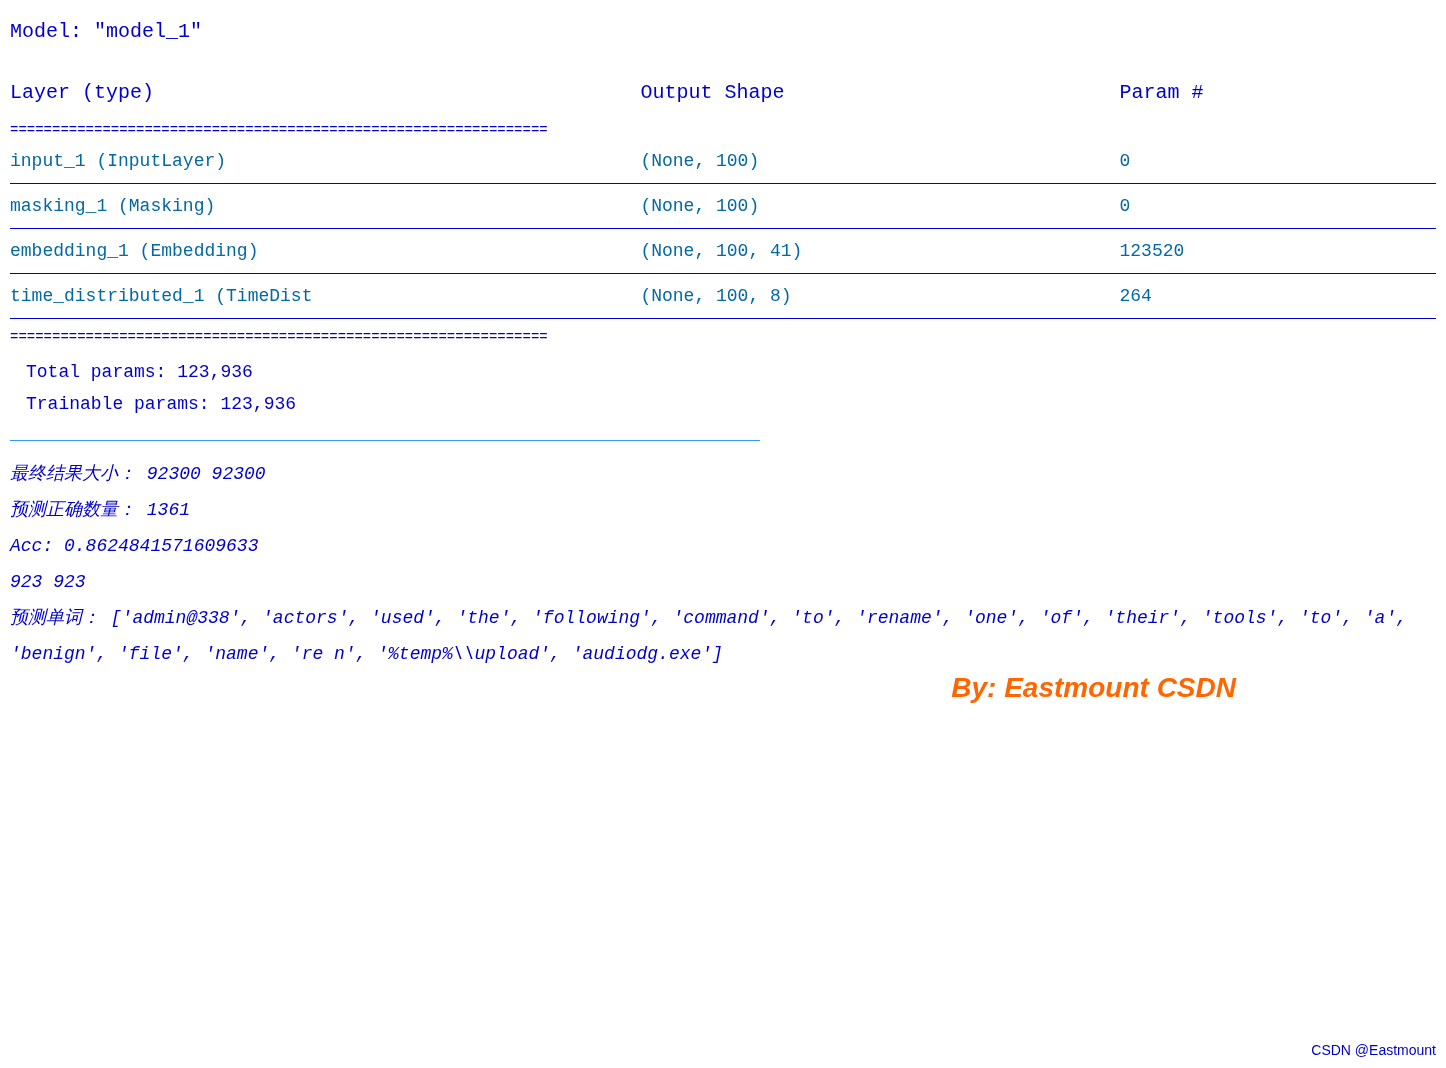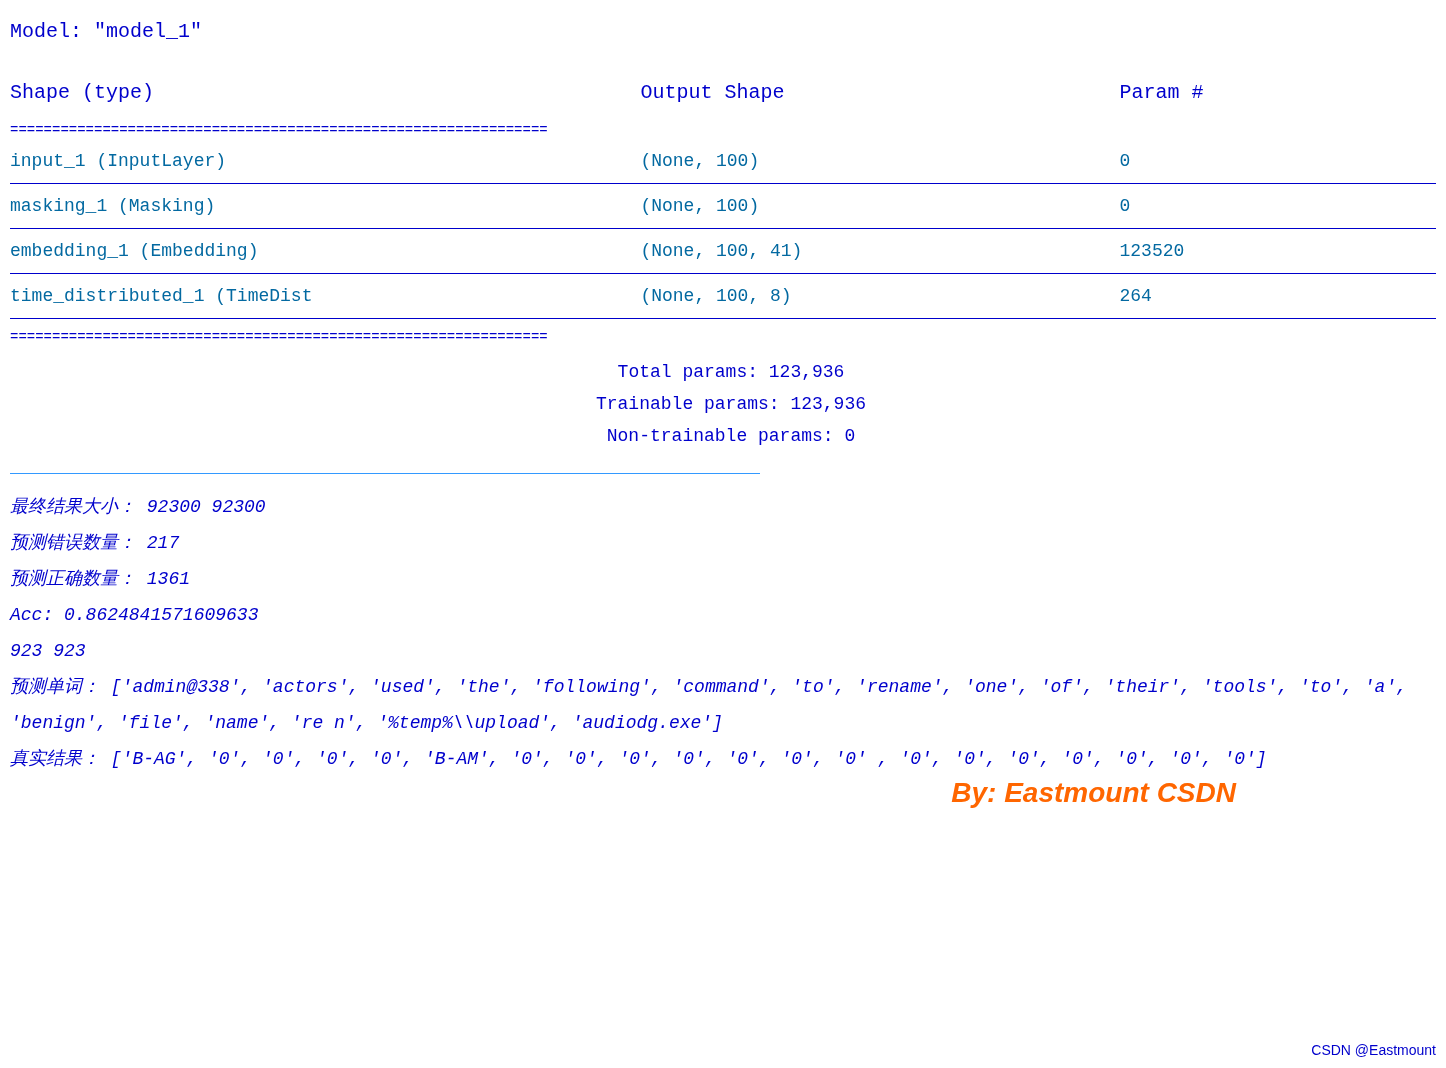--- a/index.html
+++ b/index.html
@@ -63,21 +63,20 @@
     }
 
     .table-wrapper {
       position: relative;
       margin-bottom: 10px;
     }
 
     .params-section {
       margin: 10px 0 20px 16px;
       line-height: 1.8;
-      text-align: center;
     }
 
     .params-section p {
       color: #0000cc;
       font-size: 18px;
     }
 
     .divider-line {
       border: none;
       border-top: 1px solid #3399ff;
@@ -135,21 +134,21 @@
   </style>
 </head>
 <body>
 
 <p class="model-title">Model: "model_1"</p>
 
 <div class="table-wrapper">
   <table class="model-table">
     <thead>
       <tr>
-        <th class="col-layer">Shape (type)</th>
+        <th class="col-layer">Layer (type)</th>
         <th class="col-output">Output Shape</th>
         <th class="col-param">Param #</th>
       </tr>
     </thead>
   </table>
   <p class="equals-line">================================================================</p>
   <table class="model-table">
     <tbody id="table-body">
     <tr>
           <td class="col-layer">input_1 (InputLayer)</td>
@@ -172,31 +171,28 @@
           <td class="col-param">264</td>
         </tr>
       </tbody>
   </table>
   <p class="equals-line">================================================================</p>
 </div>
 
 <div class="params-section">
   <p>Total params: 123,936</p>
   <p>Trainable params: 123,936</p>
-  <p>Non-trainable params: 0</p>
 </div>
 
 <hr class="divider-line">
 
 <div class="results-wrapper">
   <div class="results-section">
     <p>最终结果大小： 92300  92300</p>
-    <p>预测错误数量： 217</p>
     <p>预测正确数量： 1361</p>
     <p>Acc: 0.8624841571609633</p>
     <p>923  923</p>
     <p>预测单词：  ['admin@338',  'actors',  'used',  'the',  'following',  'command',  'to',  'rename',  'one',  'of',  'their',  'tools',  'to',  'a',  'benign',  'file',  'name',  're n',  '%temp%\\upload',  'audiodg.exe']</p>
-    <p>真实结果：  ['B-AG',  '0',  '0',  '0',  '0',  'B-AM',  '0',  '0',  '0',  '0',  '0',  '0',  '0'  ,  '0',  '0',  '0',  '0',  '0',  '0',  '0']</p>
   </div>
   <span class="watermark">By:  Eastmount CSDN</span>
 </div>
 
 <div class="bottom-watermark">CSDN @Eastmount</div>
 
 </body></html>

